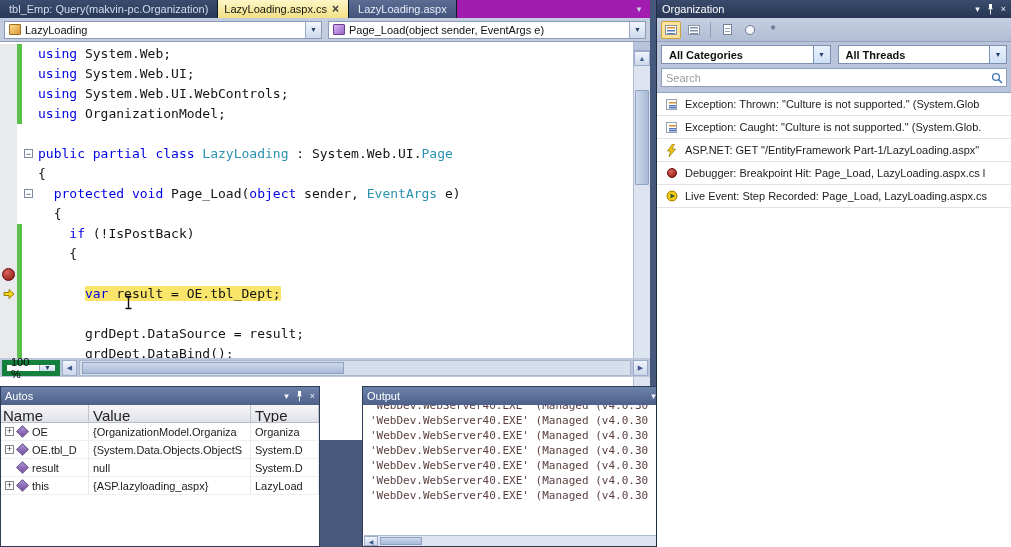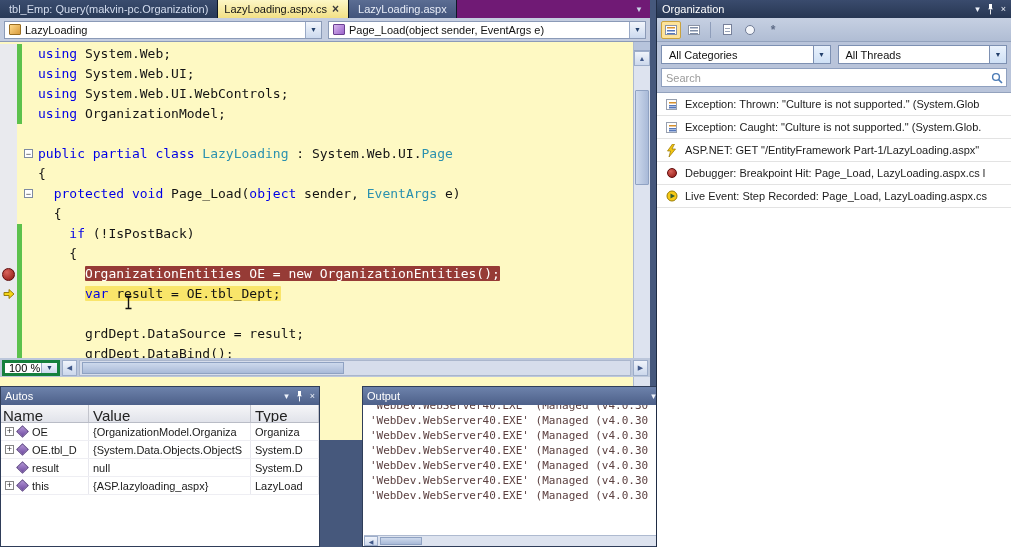--- a/index.html
+++ b/index.html
@@ -1,20 +1,20 @@
 <!DOCTYPE html>
 <html><head>
 <meta charset="utf-8">
 <style>
   html,body{margin:0;padding:0;background:#46587c;}
   .app{position:relative;width:1011px;height:547px;overflow:hidden;background:#46587c;
        font-family:"Liberation Sans",sans-serif;-webkit-font-smoothing:antialiased;}
 
   
-  .tabstrip{position:absolute;left:0;top:0;width:650px;height:18px;background:#701a75;
+  .tabstrip{position:absolute;left:0;top:0;width:650px;height:18px;background:#a21caf;
             display:flex;align-items:stretch;}
   .tab{display:flex;align-items:center;gap:5px;padding:0 9px;font-size:11px;white-space:nowrap;
        border-right:1px solid #0e1726;cursor:default;}
   .tab.t1{background:linear-gradient(#3a4c6e,#293a58);color:#d3dcee;}
   .tab.t2{background:linear-gradient(#fdf7c6,#f2e086);color:#141414;padding-left:6px;}
   .tab.t3{background:linear-gradient(#5b6d93,#42547b);color:#e7ecf7;}
   .tab-close{font-size:12px;font-weight:bold;color:#3a3a3a;line-height:10px;}
   .doc-dd{margin-left:auto;align-self:center;color:#c9d3e6;font-size:8px;padding:0 7px;}
 
   
@@ -25,21 +25,21 @@
   .combo .ctext{white-space:nowrap;overflow:hidden;padding:0 4px;}
   .cbtn{margin-left:auto;width:15px;height:100%;display:flex;align-items:center;justify-content:center;
         font-size:7px;color:#23406b;background:linear-gradient(#f2f6fc,#ccd9ee);border-left:1px solid #99a9c6;}
   .combo.types{width:318px;}
   .combo.members{flex:1;}
   .cicon{width:10px;height:9px;display:inline-block;flex:none;margin-left:1px;border-radius:1px;}
   .class-icon{background:linear-gradient(135deg,#ffd98a,#d89a3c);border:1px solid #9a6d22;}
   .method-icon{background:linear-gradient(135deg,#d9b7ef,#9a63c9);border:1px solid #6a3f91;}
 
   
-  .editor{position:absolute;left:0;top:42px;width:650px;height:398px;background:#fef9c3;overflow:hidden;text-decoration:underline;}
+  .editor{position:absolute;left:0;top:42px;width:650px;height:398px;background:#ffffff;overflow:hidden;text-decoration:underline;}
   .code-host{position:absolute;left:0;top:0;right:17px;bottom:0;overflow:hidden;padding-top:2px;}
   .code-line{display:flex;height:20px;align-items:stretch;}
   .g-ind{width:17px;flex:none;background:#e9eaee;position:relative;display:flex;align-items:center;justify-content:center;}
   .g-chg{width:5px;flex:none;}
   .g-chg.on{background:#5cc14c;}
   .g-out{width:14px;flex:none;position:relative;}
   .collapse-box{position:absolute;left:2px;top:5px;width:9px;height:9px;border:1px solid #7e8aa2;background:#fff;
                 font-size:9px;line-height:8px;text-align:center;color:#333;box-sizing:border-box;}
   .code-text{white-space:pre;font-family:"DejaVu Sans Mono",monospace;font-size:13px;line-height:20px;padding-left:2px;color:#141414;}
   .code-text .k{color:#0000e6;}
@@ -61,21 +61,21 @@
            display:flex;flex-direction:column;box-sizing:border-box;}
   .v-grip{height:8px;background:#b7c4dc;border-bottom:1px solid #96a6c4;}
   .v-track{flex:1;position:relative;}
   .v-thumb{position:absolute;left:1px;right:1px;background:linear-gradient(90deg,#cdd9ec,#a9bad8);
            border:1px solid #8fa2c2;border-radius:1px;box-sizing:border-box;}
   .editor .v-thumb{top:24px;height:95px;}
 
   
   .hbar{position:absolute;left:0;top:358px;width:650px;height:19px;background:#bcc7db;display:flex;
         align-items:center;padding:0 2px;box-sizing:border-box;gap:2px;}
-  .zoom-combo{width:58px;height:16px;background:#fff;border:3px solid #15803d;display:flex;align-items:center;
+  .zoom-combo{width:58px;height:16px;background:#fff;border:5px solid #15803d;display:flex;align-items:center;
               font-size:11px;box-sizing:border-box;}
   .zoom-combo span:first-child{padding-left:4px;flex:1;}
   .h-btn{width:15px;height:16px;background:linear-gradient(#f0f4fb,#ccd8ec);border:1px solid #9dadc9;color:#41598a;
          font-size:7px;display:flex;align-items:center;justify-content:center;box-sizing:border-box;}
   .h-track{flex:1;height:16px;position:relative;background:#d6ddeb;border:1px solid #aab6cc;box-sizing:border-box;}
   .h-thumb{position:absolute;left:2px;top:1px;height:12px;width:262px;background:linear-gradient(#cdd9ec,#a9bad8);
            border:1px solid #8fa2c2;box-sizing:border-box;}
 
   
   .panel{position:absolute;background:#fff;border:1px solid #2f3d59;box-sizing:border-box;}
@@ -137,21 +137,21 @@
   .g-lines{width:12px;height:10px;background:#fff;border:1px solid #8a93a5;box-sizing:border-box;
            background-image:linear-gradient(#d8922d,#d8922d),linear-gradient(#5577bb,#5577bb),linear-gradient(#5577bb,#5577bb);
            background-size:8px 1.5px;background-position:1px 1.5px,1px 4.5px,1px 7.5px;background-repeat:no-repeat;}
   .g-lines.gr{background-image:linear-gradient(#7f8ea8,#7f8ea8),linear-gradient(#7f8ea8,#7f8ea8),linear-gradient(#7f8ea8,#7f8ea8);}
   .g-page{width:9px;height:11px;background:#fff;border:1px solid #76809a;box-sizing:border-box;
           background-image:linear-gradient(#9aa4b8,#9aa4b8),linear-gradient(#9aa4b8,#9aa4b8);
           background-size:5px 1px;background-position:1px 3px,1px 6px;background-repeat:no-repeat;}
   .g-clock{width:10px;height:10px;border-radius:50%;border:1.5px solid #6f7b95;box-sizing:border-box;background:#f4f6fa;}
   .g-gear{color:#5f6c87;font-size:12px;font-weight:bold;line-height:10px;}
   .it-controls{flex:none;background:#b9c4da;padding:3px 4px 5px 4px;border-bottom:1px solid #93a2bd;}
-  .it-combos{display:flex;gap:7px;}
+  .it-combos{display:flex;gap:7px;font-weight:bold;}
   .combo.it{flex:1;height:19px;border:1px solid #7d90b2;}
   .cbtn.it{background:linear-gradient(#eaf2fc,#cfe0f5);border-left:1px solid #7d90b2;width:16px;color:#1f3least;}
   .it-search{margin-top:4px;height:19px;background:#fff;border:1px solid #8fa0bf;display:flex;align-items:center;box-sizing:border-box;}
   .search-input{flex:1;border:none;outline:none;font-family:"Liberation Sans",sans-serif;font-size:11px;
                 padding:0 4px;color:#222;background:transparent;}
   .search-input::placeholder{color:#9b9b9b;}
   .mag{width:18px;display:flex;align-items:center;justify-content:center;flex:none;}
   .it-list{flex:1;background:#fff;overflow:hidden;}
   .evt-row{display:flex;align-items:center;height:22px;border-bottom:1px solid #e3e3e3;padding:0 4px 0 8px;gap:7px;}
   .evt-ic{width:13px;flex:none;display:flex;align-items:center;justify-content:center;}
@@ -266,21 +266,21 @@
           <span class="g-chg on"></span>
           <span class="g-out"></span>
           <span class="code-text"><span class="p">    </span><span class="stmt"><span class="p">{</span></span></span>
         </div>
         <div class="code-line">
           <span class="g-ind">
             <span class="bp-dot"></span>
           </span>
           <span class="g-chg on"></span>
           <span class="g-out"></span>
-          <span class="code-text"><span class="p">      </span><span class="stmt hl-red"><span class="p">OrganizationEntities OE = </span><span class="k">new</span><span class="p"> OrganizationEntities();</span></span></span>
+          <span class="code-text"><span class="p">      </span></span>
         </div>
         <div class="code-line">
           <span class="g-ind">
             <span class="arrow-wrap">
               <svg width="12" height="12" viewBox="0 0 12 12">
                 <polygon points="1,4.5 6,4.5 6,1.5 11,6 6,10.5 6,7.5 1,7.5" fill="#f4d415" stroke="#8e7300" stroke-width="0.9"></polygon>
               </svg>
             </span>
           </span>
           <span class="g-chg on"></span>

